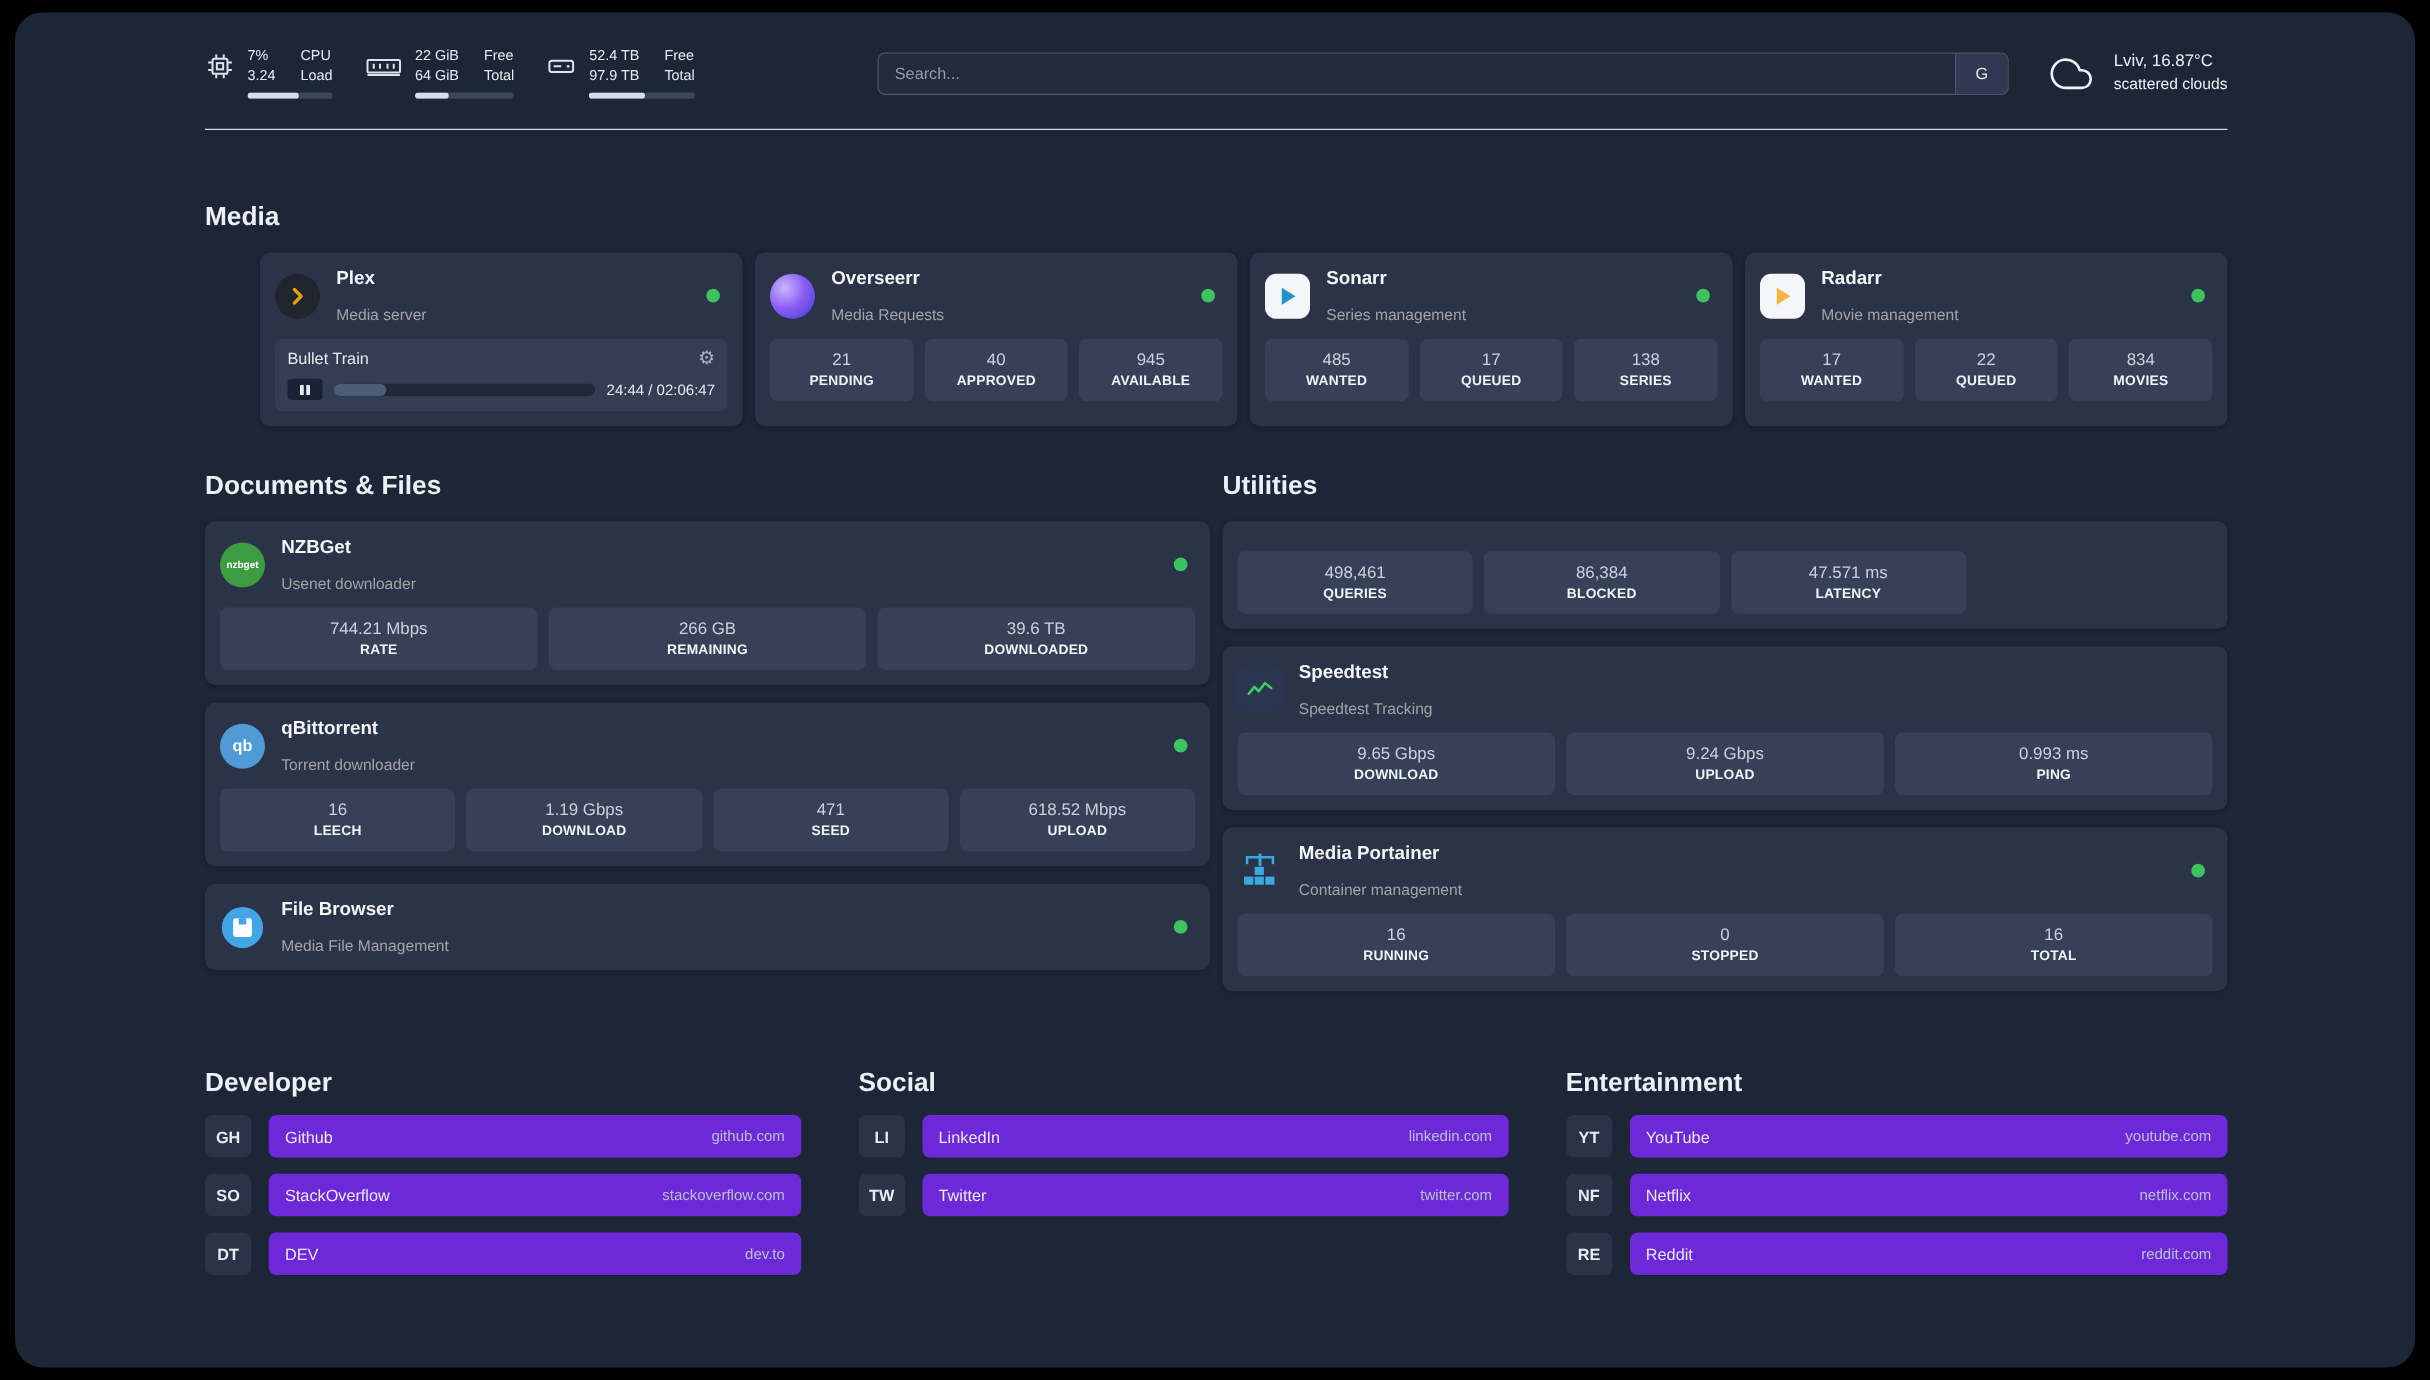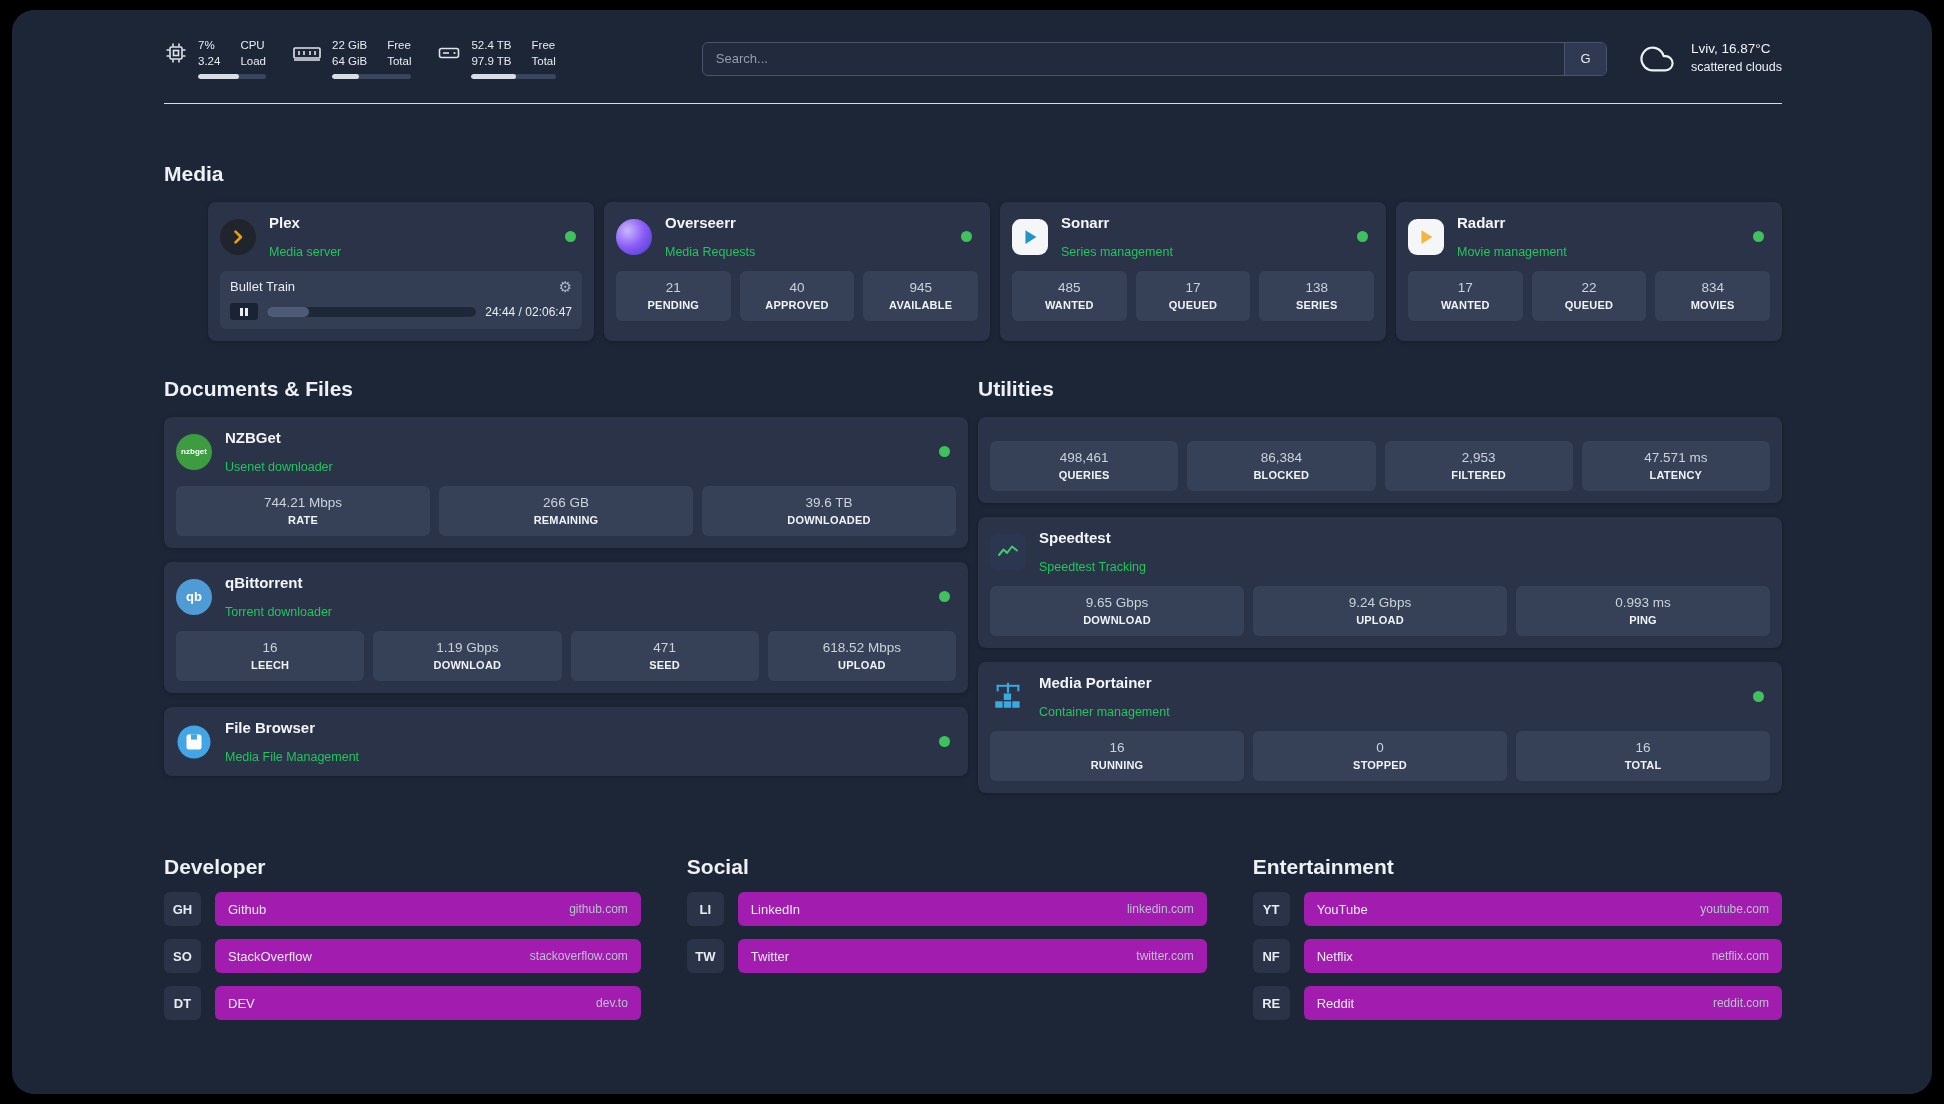--- a/index.html
+++ b/index.html
@@ -74,21 +74,21 @@
   .icon-plex { background: #20242c; }
   .icon-overseerr { background: radial-gradient(circle at 32% 32%, #c9b8fd 0%, #8b5cf6 48%, #4338ca 100%); }
   .icon-sq { border-radius: 9px; background: #f4f6f8; }
   .icon-nzbget { background: #3d9c40; color: #fff; font-size: 8px; font-weight: 700; }
   .icon-qb { background: #4f9bd6; color: #fff; font-size: 13px; font-weight: 700; }
   .icon-plain { background: transparent; border-radius: 0; }
   .icon-speedtest { background: #2b3650; border-radius: 8px; }
 
   .app-meta { display: flex; flex-direction: column; }
   .app-name { font-size: 15px; font-weight: 600; color: #f3f5f8; }
-  .app-sub { font-size: 12.5px; color: #22c55e; margin-top: 14px; text-align: center; }
+  .app-sub { font-size: 12.5px; color: #a3a3a3; margin-top: 14px; text-align: center; }
   .status-dot {
     width: 11px; height: 11px; border-radius: 50%;
     background: #3ec35c; margin-left: auto; margin-right: 6px; flex: none;
   }
 
   .stats { margin-top: 12px; display: grid; gap: 9px; }
   .cols-3 { grid-template-columns: repeat(3, 1fr); }
   .cols-4 { grid-template-columns: repeat(4, 1fr); }
   .stat { background: #364157; border-radius: 6px; padding: 9px 6px 10px; text-align: center; }
   .stat-value { font-size: 13.5px; color: #ccd2dc; white-space: nowrap; }
@@ -112,21 +112,21 @@
   
   .links-section { margin-top: 62px; display: grid; grid-template-columns: 1fr 1.09fr 1.11fr; column-gap: 46px; }
   .link-rows { margin-top: 7px; }
   .link-row { display: flex; align-items: center; gap: 14px; margin-top: 13px; cursor: pointer; }
   .link-abbr {
     width: 37px; height: 34px; background: #2a3347; border-radius: 6px; flex: none;
     display: flex; align-items: center; justify-content: center;
     color: #e8ebf0; font-weight: 700; font-size: 13px;
   }
   .link-bar {
-    flex: 1; height: 34px; background: #a21caf; border-radius: 6px;
+    flex: 1; height: 34px; background: #6d28d9; border-radius: 6px;
     display: flex; align-items: center; justify-content: space-between; padding: 0 13px;
   }
   .link-name { font-size: 13px; color: #e8ebf0; }
   .link-domain { font-size: 12px; color: #b9c1cd; }
 </style>
 </head>
 <body>
 
 <div class="app">
 
@@ -433,24 +433,20 @@
 
         <div class="card">
           <div class="stats cols-4">
             <div class="stat">
               <div class="stat-value">498,461</div>
               <div class="stat-label">QUERIES</div>
             </div>
             <div class="stat">
               <div class="stat-value">86,384</div>
               <div class="stat-label">BLOCKED</div>
-            </div>
-            <div class="stat">
-              <div class="stat-value">2,953</div>
-              <div class="stat-label">FILTERED</div>
             </div>
             <div class="stat">
               <div class="stat-value">47.571 ms</div>
               <div class="stat-label">LATENCY</div>
             </div>
           </div>
         </div>
 
         <div class="card">
           <div class="card-head">

